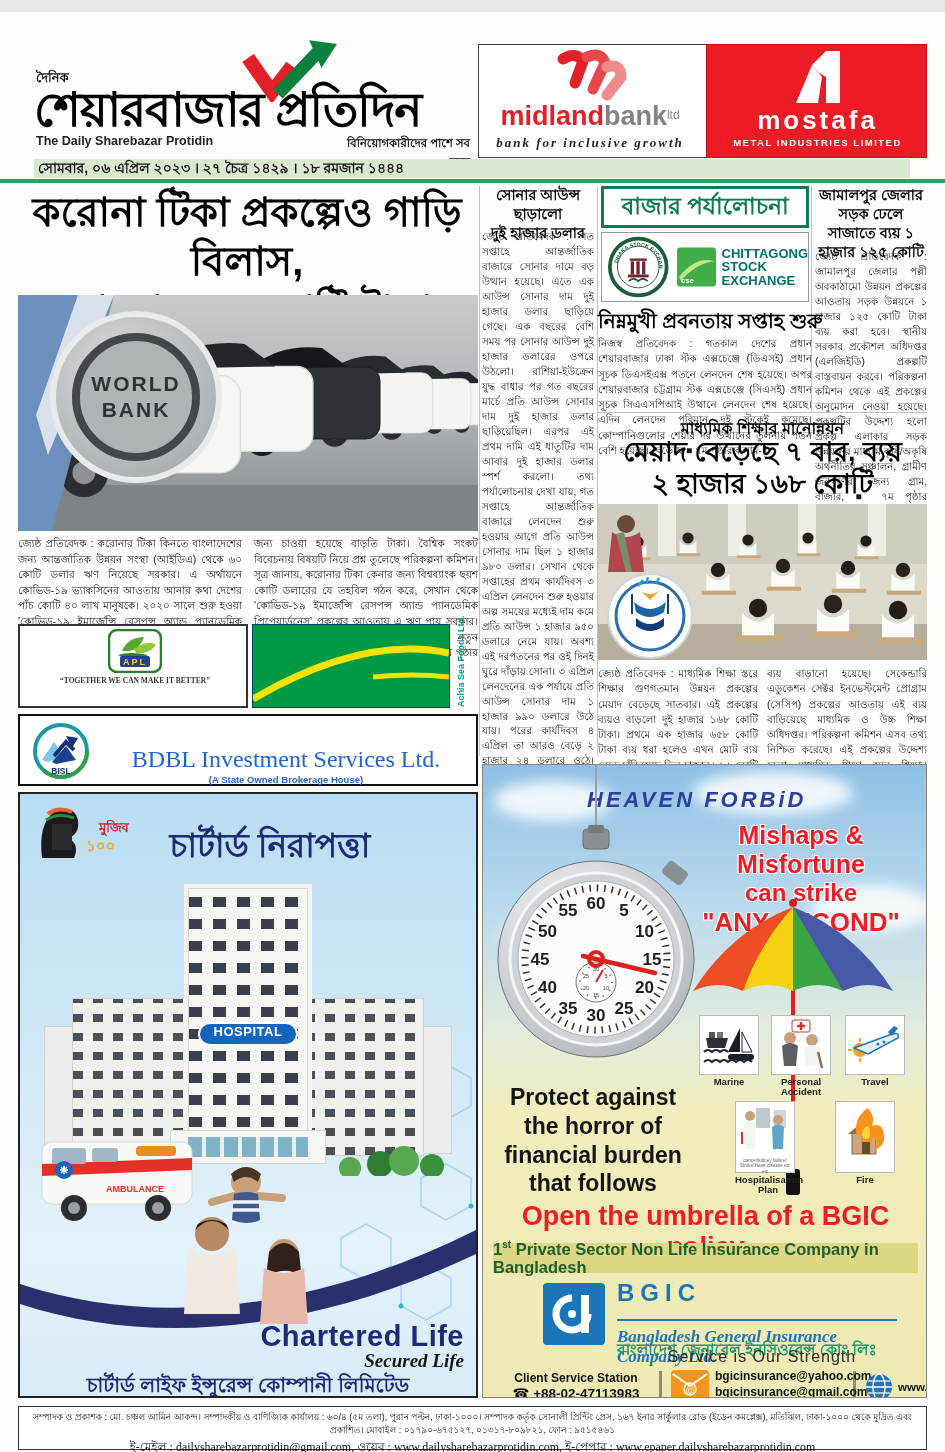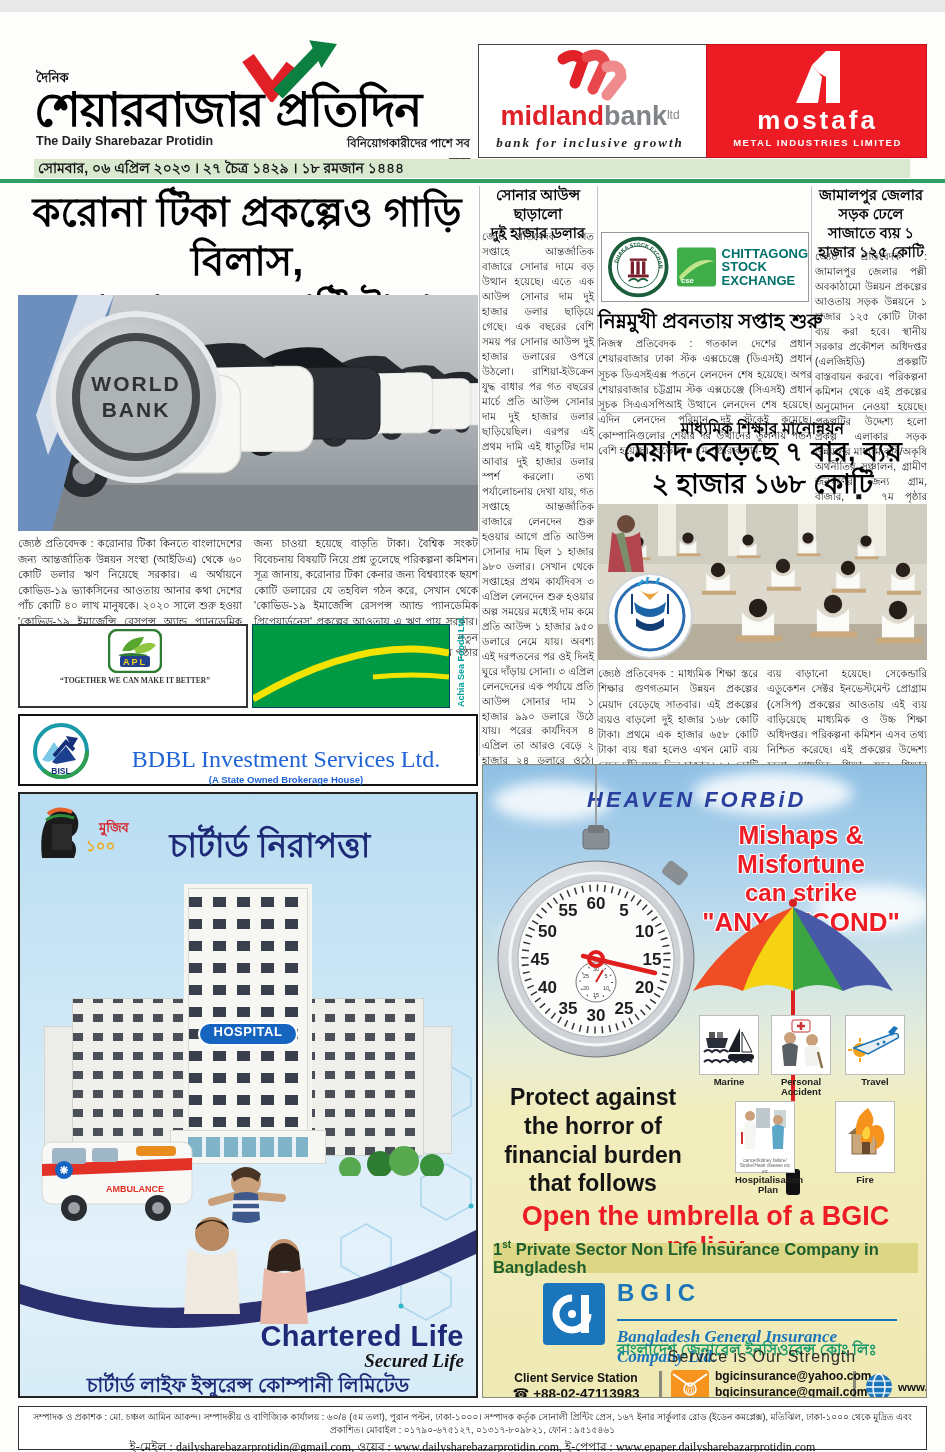--- a/index.html
+++ b/index.html
@@ -154,20 +154,23 @@
 
   <div class="abs copy" style="left:18px;top:524px;width:224px;height:92px;">জ্যেষ্ঠ প্রতিবেদক : করোনার টিকা কিনতে বাংলাদেশের জন্য আন্তর্জাতিক উন্নয়ন সংস্থা (আইডিএ) থেকে ৬০ কোটি ডলার ঋণ নিয়েছে সরকার। এ অর্থায়নে কোভিড-১৯ ভ্যাকসিনের আওতায় আনার কথা দেশের পাঁচ কোটি ৪০ লাখ মানুষকে। ২০২০ সালে শুরু হওয়া 'কোভিড-১৯ ইমার্জেন্সি রেসপন্স অ্যান্ড প্যানডেমিক প্রিপেয়ার্ডনেস' প্রকল্পের প্রায় শেষ পর্যায়ে এসে সংশোধনী প্রস্তাব করা হয়েছে। এতে আরও দুই বছর সময় বাড়ানোর পাশাপাশি যানবাহনের</div>
   <div class="abs copy" style="left:254px;top:524px;width:224px;height:92px;">জন্য চাওয়া হয়েছে বাড়তি টাকা। বৈশ্বিক সংকট বিবেচনায় বিষয়টি নিয়ে প্রশ্ন তুলেছে পরিকল্পনা কমিশন। সূত্র জানায়, করোনার টিকা কেনার জন্য বিশ্বব্যাংক ছয়শ কোটি ডলারের যে তহবিল গঠন করে, সেখান থেকে 'কোভিড-১৯ ইমার্জেন্সি রেসপন্স অ্যান্ড প্যানডেমিক প্রিপেয়ার্ডনেস' প্রকল্পের আওতায় এ ঋণ পায় সরকার। নানা কারণে প্রকল্পটি সংশোধন করা হচ্ছে। নতুন প্রস্তাবনায় চাওয়া হয়েছে বাড়তি যানবাহন। ■ ৭ম পৃষ্ঠার কলাম-১</div>
 
   <div class="abs center" style="left:482px;top:174px;width:112px;font-size:14.5px;font-weight:bold;line-height:1.3;color:#000;">
     <div>সোনার আউন্স ছাড়ালো</div>
     <div>দুই হাজার ডলার</div>
   </div>
   <div class="abs copy" style="left:482px;top:218px;width:112px;height:528px;font-size:10.2px;line-height:1.47;">জ্যেষ্ঠ প্রতিবেদক : গত সপ্তাহে আন্তর্জাতিক বাজারে সোনার দামে বড় উত্থান হয়েছে। এতে এক আউন্স সোনার দাম দুই হাজার ডলার ছাড়িয়ে গেছে। এক বছরের বেশি সময় পর সোনার আউন্স দুই হাজার ডলারের ওপরে উঠলো। রাশিয়া-ইউক্রেন যুদ্ধ বাধার পর গত বছরের মার্চে প্রতি আউন্স সোনার দাম দুই হাজার ডলার ছাড়িয়েছিল। এরপর এই প্রথম দামি এই ধাতুটির দাম আবার দুই হাজার ডলার স্পর্শ করলো। তথ্য পর্যালোচনায় দেখা যায়, গত সপ্তাহে আন্তর্জাতিক বাজারে লেনদেন শুরু হওয়ার আগে প্রতি আউন্স সোনার দাম ছিল ১ হাজার ৯৮০ ডলার। সেখান থেকে সপ্তাহের প্রথম কার্যদিবস ৩ এপ্রিল লেনদেন শুরু হওয়ার অল্প সময়ের মধ্যেই দাম কমে প্রতি আউন্স ১ হাজার ৯৫০ ডলারে নেমে যায়। অবশ্য এই দরপতনের পর ওই দিনই ঘুরে দাঁড়ায় সোনা। ৩ এপ্রিল লেনদেনের এক পর্যায়ে প্রতি আউন্স সোনার দাম ১ হাজার ৯৯০ ডলারে উঠে যায়। পরের কার্যদিবস ৪ এপ্রিল তা আরও বেড়ে ২ হাজার ২৪ ডলারে ওঠে। পরের কার্যদিবস ৫ এপ্রিলও সোনার দাম বাড়ার প্রবণতা অব্যাহত থাকে। এতে ৫ এপ্রিল লেনদেনের এক পর্যায়ে প্রতি আউন্স সোনার দাম ২ হাজার ৩২ ডলারে উঠে যায়। তবে শেষ দুই কার্যদিবসের লেনদেনে সোনার দাম কিছুটা কমেছে। এরপরও প্রতি আউন্স সোনার দাম দুই হাজার ডলারের ওপরে থেকে সপ্তাহ শেষ হয়েছে। সপ্তাহ শেষে প্রতি আউন্স সোনার দাম দাঁড়িয়েছে ২ হাজার ৮ দশমিক শূন্য ২ ডলার। এতে সপ্তাহের ব্যবধানে দামি এই ধাতুটির দাম বেড়েছে ১ দশমিক ৪০ ডলার। ■ ৭ম পৃষ্ঠার কলাম-৫</div>
 
+  <div class="abs" style="left:601px;top:174px;width:208px;height:42px;border:3px solid #0e7a5c;background:#fff;display:flex;align-items:center;justify-content:center;">
+    <span style="font-size:23px;font-weight:bold;color:#0b7a55;">বাজার পর্যালোচনা</span>
+  </div>
 
   <div class="abs" style="left:601px;top:220px;width:208px;height:70px;border:1px solid #999;background:#fff;display:flex;align-items:center;">
 
     <svg style="margin-left:6px;" width="62" height="62" viewBox="0 0 64 64">
       <circle cx="32" cy="32" r="30" fill="#fff" stroke="#1c5e3c" stroke-width="4"></circle>
       <circle cx="32" cy="32" r="22" fill="#fff" stroke="#1c5e3c" stroke-width="1"></circle>
       <defs>
           <path id="dsearc" d="M10,32 A22,22 0 0 1 54,32"></path>
         </defs>
       <text font-size="5.6" fill="#1c5e3c" font-weight="bold"><textPath href="#dsearc" startOffset="4">DHAKA STOCK EXCHANGE LTD.</textPath></text>

